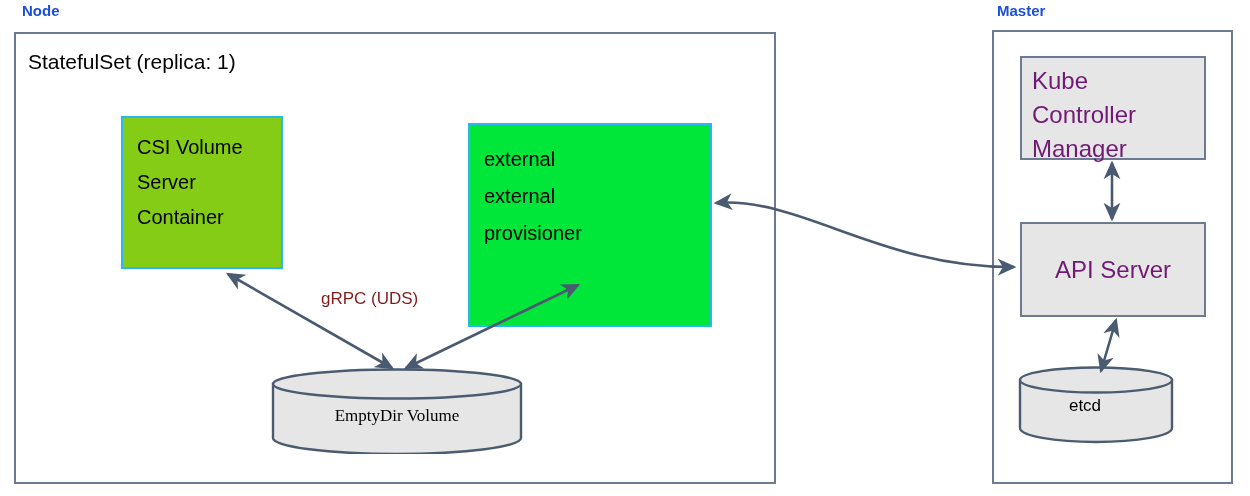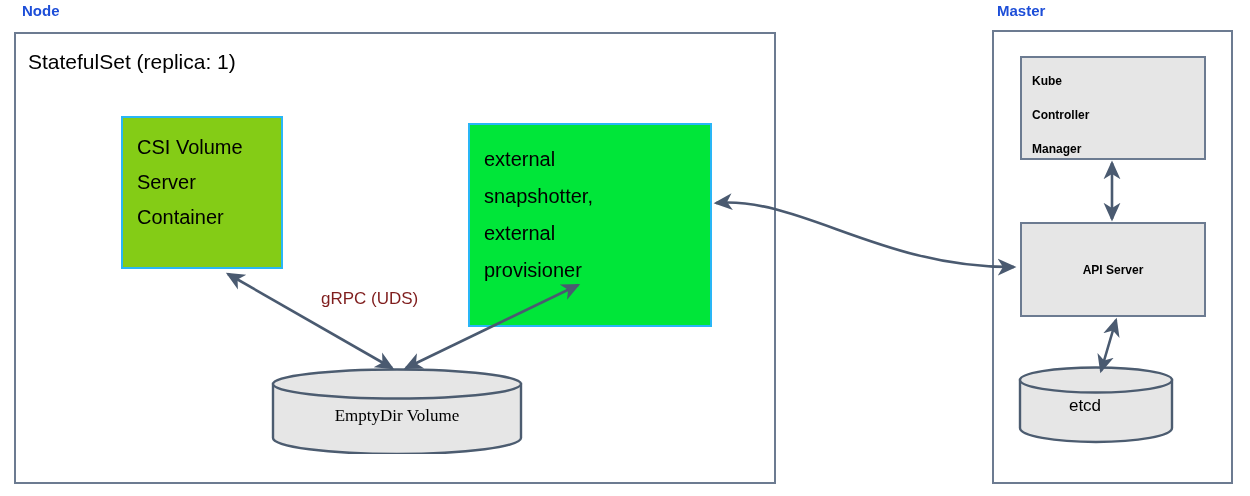--- a/index.html
+++ b/index.html
@@ -51,25 +51,24 @@
     color:#000000;
   }
   .proc-box .ln{display:block;white-space:nowrap;}
 
   
   .grey-box{
     position:absolute;
     box-sizing:border-box;
     background:#e6e6e6;
     border:2px solid #6c7b91;
-    font-size:12px;
+    font-size:24px;
     line-height:34px;
-    color:#000000;
+    color:#701a75;
     padding:6px 0 0 10px;
-    font-weight:bold;
   }
   .grey-box .ln{display:block;white-space:nowrap;}
   .grey-box.centered{
     padding:8px;
     display:flex;align-items:center;justify-content:center;
   }
 
   
   .cyl{position:absolute;}
   .cyl svg{display:block;}
@@ -107,21 +106,20 @@
   <div class="node-title" style="left:28px;top:50px;">StatefulSet (replica: 1)</div>
 
   <div class="proc-box" style="left:121px;top:116px;width:162px;height:153px;background:#84cc16;">
     <span class="ln">CSI Volume</span>
     <span class="ln">Server</span>
     <span class="ln">Container</span>
   </div>
 
   <div class="proc-box" style="left:468px;top:123px;width:244px;height:204px;background:#00E639;padding-top:16px;line-height:37px;">
     <span class="ln">external</span>
-    <span class="ln">snapshotter,</span>
     <span class="ln">external</span>
     <span class="ln">provisioner</span>
   </div>
 
   <div class="edge-label" style="left:321px;top:289px;">gRPC (UDS)</div>
 
   <div class="cyl" style="left:270px;top:368px;width:254px;height:86px;">
     <svg width="254" height="86" viewBox="0 0 254 86">
       <path d="M3,16 L3,70 A124,16 0 0 0 251,70 L251,16 Z" fill="#E6E6E6" stroke="#4C5C70" stroke-width="2.4"></path>
       <ellipse cx="127" cy="16" rx="124" ry="14.5" fill="#E6E6E6" stroke="#4C5C70" stroke-width="2.4"></ellipse>

